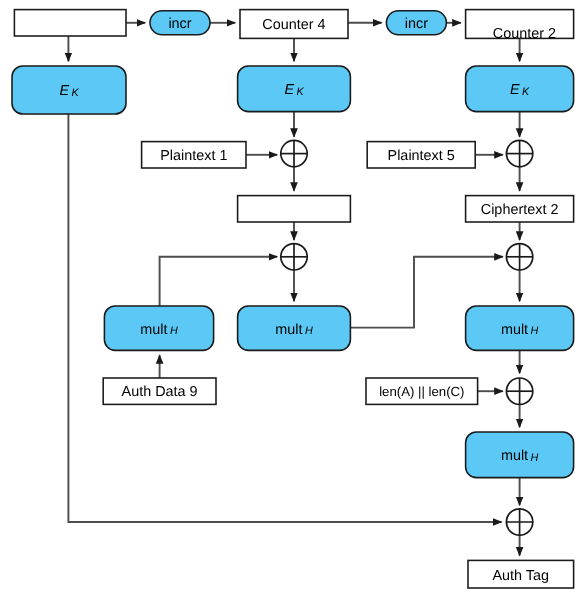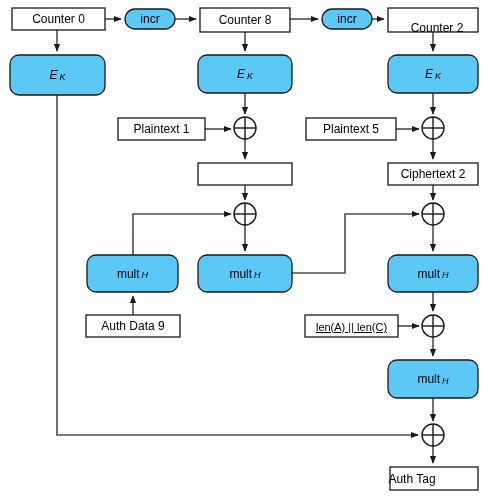--- a/index.html
+++ b/index.html
@@ -167,25 +167,24 @@
 
       <g>
         <circle cx="433" cy="435" r="11" fill="#ffffff" stroke="#1a1a1a" stroke-width="1.4"></circle>
         <line x1="422" y1="435" x2="444" y2="435" stroke="#1a1a1a" stroke-width="1.4"></line>
         <line x1="433" y1="424" x2="433" y2="446" stroke="#1a1a1a" stroke-width="1.4"></line>
       </g>
       <rect x="390" y="467" width="88" height="23" fill="#ffffff" stroke="#1a1a1a" stroke-width="1.3"></rect>
     </g>
   </svg>
 
-  <div class="node-label" style="left:12px;  top:8px;  width:93px; height:22px;">Counter 0</div>
 
   <div class="node-label" style="left:125px; top:9px;  width:50px; height:20px;">incr</div>
 
-  <div class="node-label" style="left:200px; top:8px;  width:90px; height:24px;">Counter 8</div>
+  <div class="node-label" style="left:200px; top:8px;  width:90px; height:24px;">Counter 4</div>
 
   <div class="node-label" style="left:322px; top:9px;  width:50px; height:20px;">incr</div>
 
   <div class="node-label" style="left:388px; top:16px;  width:98px; height:24px;">Counter 2</div>
 
   <div class="node-label" style="left:10px;  top:55px; width:95px; height:40px;">
     <span class="ital">E</span>
       <span class="sub">K</span>
   </div>
 
@@ -216,22 +215,22 @@
       <span class="sub">H</span>
   </div>
 
   <div class="node-label" style="left:388px; top:255px; width:90px; height:37px;">
     <span>mult</span>
       <span class="sub">H</span>
   </div>
 
   <div class="node-label" style="left:86px;  top:315px; width:94px; height:22px;">Auth Data 9</div>
 
-  <div class="node-label" style="left:305px; top:315px; width:93px; height:24px; font-size:11px;text-decoration:underline;">len(A) || len(C)</div>
+  <div class="node-label" style="left:305px; top:315px; width:93px; height:24px; font-size:11px;">len(A) || len(C)</div>
 
   <div class="node-label" style="left:388px; top:360px; width:90px; height:38px;">
     <span>mult</span>
       <span class="sub">H</span>
   </div>
 
-  <div class="node-label" style="left:368px; top:467px; width:88px; height:23px;">Auth Tag</div>
+  <div class="node-label" style="left:390px; top:467px; width:88px; height:23px;">Auth Tag</div>
 
 </div>
 
 </body></html>

